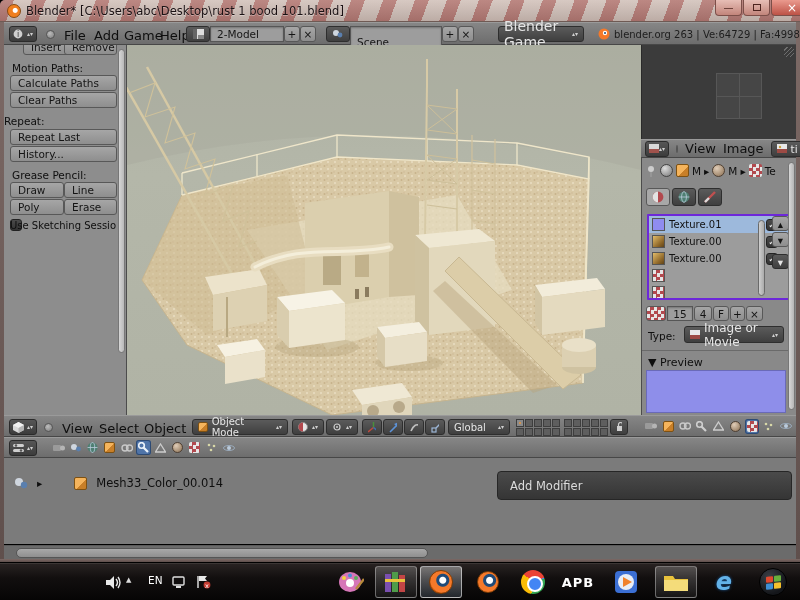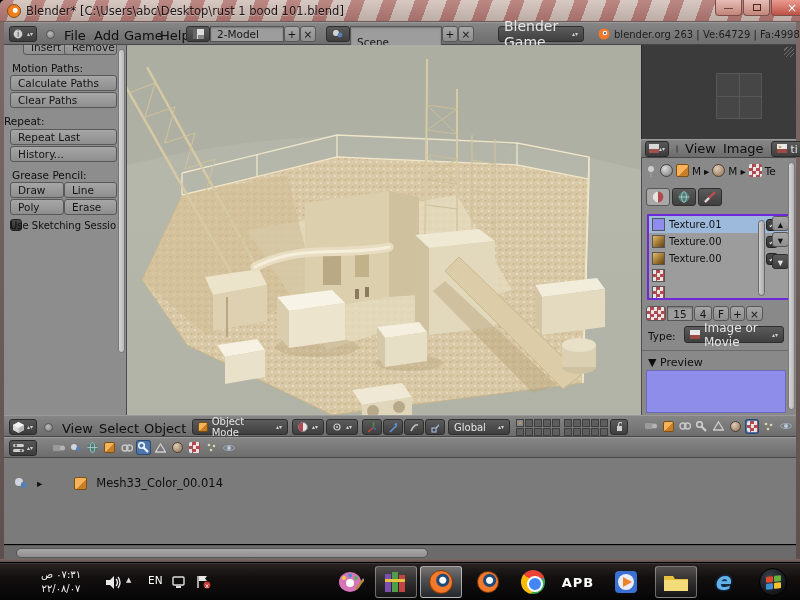--- a/index.html
+++ b/index.html
@@ -718,31 +718,28 @@
         <svg width="14" height="12">
             <circle cx="5" cy="5" r="4" fill="#cfd6df"></circle>
             <circle cx="10" cy="8" r="3.2" fill="#5a7fae"></circle>
           </svg>
       </span>
       <span class="lbl">▸</span>
       <span style="width:14px"></span>
       <span class="crumb-ic cube-ic" style="width:13px;height:13px"></span>
       <span class="lbl" style="font-size:11.5px">Mesh33_Color_00.014</span>
     </div>
+    <div id="add-modifier">Add Modifier</div>
   </div>
 
   <div id="hscroll" class="abs">
     <div class="thumb"></div>
   </div>
 
   <div id="taskbar" class="abs">
-    <div id="clock">
-      <div>٠٧:٣١ ص</div>
-      <div>٢٢/٠٨/٠٧</div>
-    </div>
     <span class="tray-ic" style="left:104px">
       <svg width="15" height="13">
           <polygon points="0,4 4,4 8,0 8,13 4,9 0,9" fill="#e8e8e8"></polygon>
           <path d="M10,3 Q13,6.5 10,10" fill="none" stroke="#e8e8e8" stroke-width="1.4"></path>
           <path d="M12,1 Q16,6.5 12,12" fill="none" stroke="#e8e8e8" stroke-width="1.4"></path>
         </svg>
     </span>
     <span class="tray-ic" style="left:128px;top:10px;left:170px">
       <svg width="15" height="13">
           <rect x="1" y="1" width="11" height="8" rx="1" fill="none" stroke="#e0e0e0" stroke-width="1.4"></rect>

